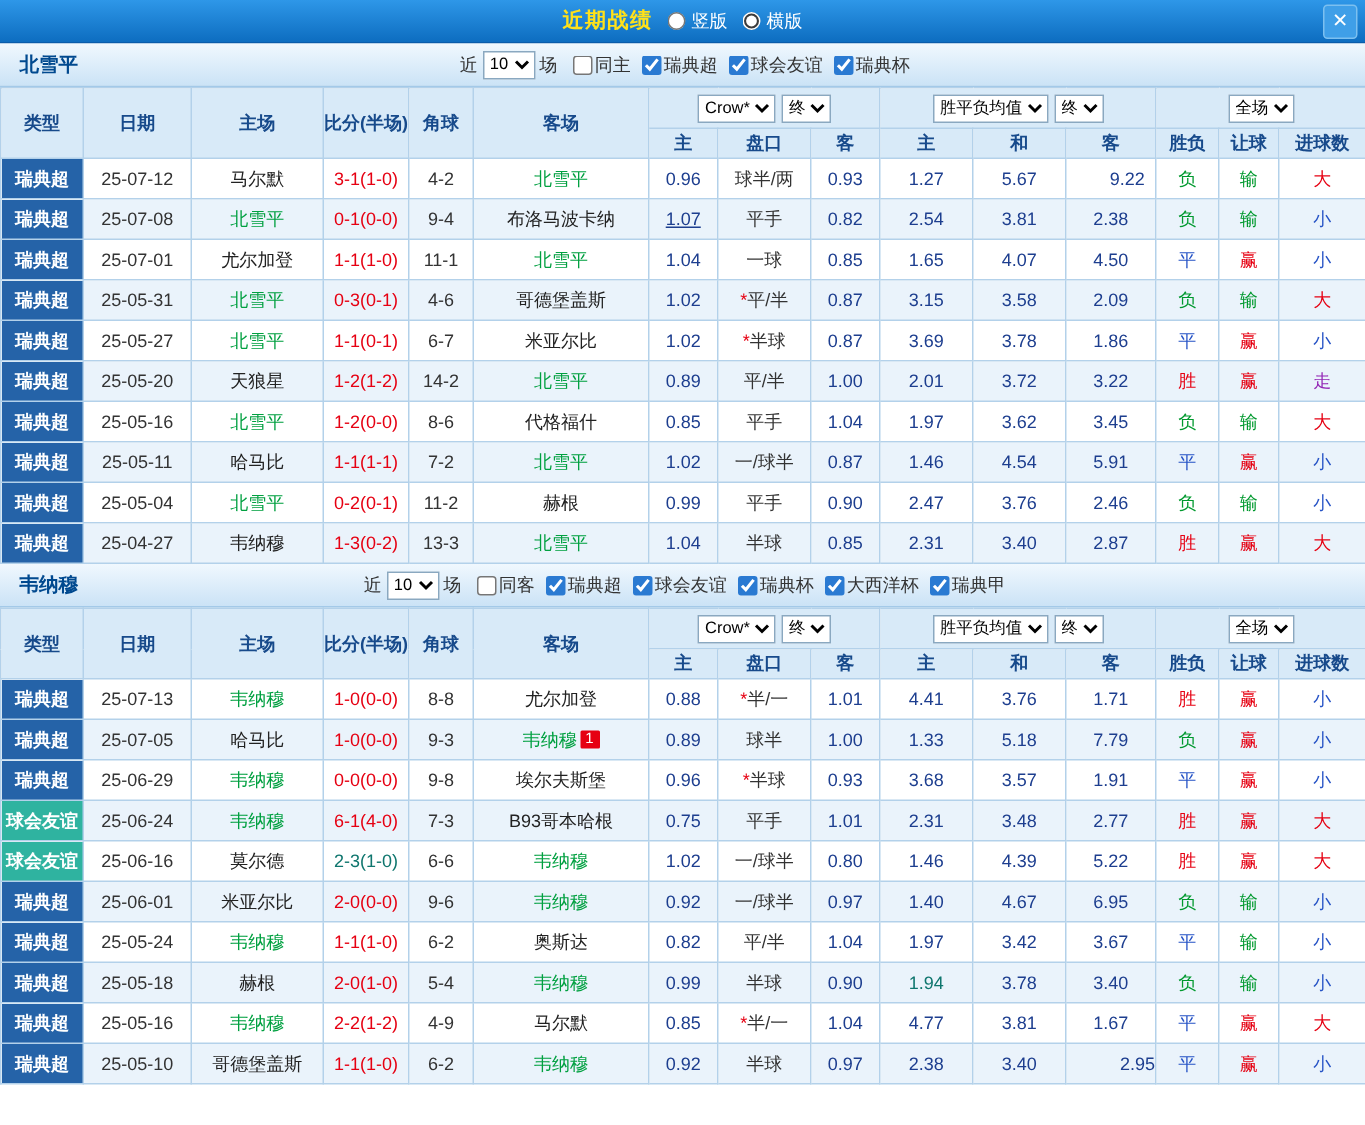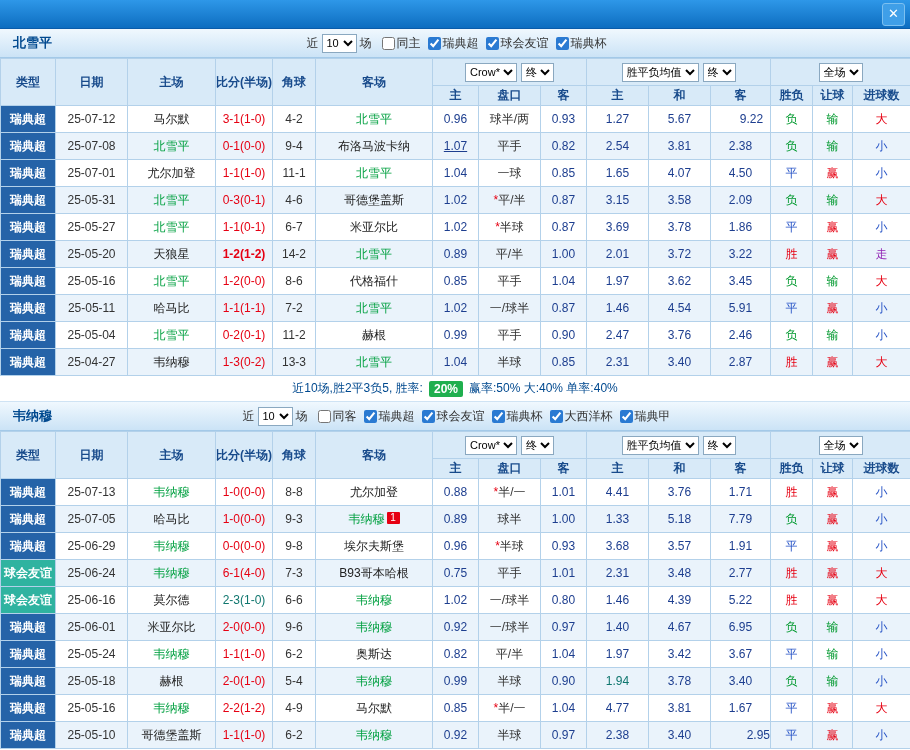--- a/index.html
+++ b/index.html
@@ -37,20 +37,31 @@
   .redbadge{display:inline-block;min-width:11px;height:12px;line-height:12px;font-size:10px;
             color:#fff;margin-left:2px;padding:0 1px;border-radius:1px;vertical-align:2px;}
   .summary{height:25px;display:flex;align-items:center;justify-content:center;font-size:12px;
            color:#00498f;gap:6px;border-bottom:1px solid #cfe3f4;}
   .badge{color:#fff;font-weight:bold;padding:1px 5px;border-radius:2px;}
 </style>
 </head>
 <body>
 
 <div class="topbar">
+  <div class="topbar-center">
+    <span class="title">近期战绩</span>
+    <label class="radio-label">
+      <input type="radio" name="layout" style="">
+      <span>竖版</span>
+    </label>
+    <label class="radio-label">
+      <input type="radio" name="layout" checked="" style="">
+      <span>横版</span>
+    </label>
+  </div>
   <div class="close-btn">✕</div>
 </div>
 
 <div id="sections">
     <div class="section-bar">
       <span class="team-name">北雪平</span>
       <div class="filters">
         <span class="flabel">近</span>
         <select class="fsel"><option>10</option></select>
         <span class="flabel">场</span>
@@ -197,21 +208,21 @@
           <td class="odds" style="color: rgb(29, 62, 143);">3.78</td>
           <td class="odds" style="color: rgb(29, 62, 143);">1.86</td>
           <td class="res" style="color: rgb(38, 83, 198);">平</td>
           <td class="res" style="color: rgb(230, 0, 18);">赢</td>
           <td class="res" style="color: rgb(38, 83, 198);">小</td>
         </tr>
         <tr class="alt">
           <td class="league" style="background: rgb(37, 99, 168);">瑞典超</td>
           <td class="date">25-05-20</td>
           <td class="team">天狼星</td>
-          <td class="score" style="color: rgb(230, 0, 18); font-weight: bold;">1-2(1-2)</td>
+          <td class="score" style="color: rgb(230, 0, 18);">1-2(1-2)</td>
           <td class="corner">14-2</td>
           <td class="team"><span style="color: rgb(0, 160, 64);">北雪平</span></td>
           <td class="odds" style="color: rgb(29, 62, 143);">0.89</td>
           <td class="handicap">平/半</td>
           <td class="odds" style="color: rgb(29, 62, 143);">1.00</td>
           <td class="odds" style="color: rgb(29, 62, 143);">2.01</td>
           <td class="odds" style="color: rgb(29, 62, 143);">3.72</td>
           <td class="odds" style="color: rgb(29, 62, 143);">3.22</td>
           <td class="res" style="color: rgb(230, 0, 18);">胜</td>
           <td class="res" style="color: rgb(230, 0, 18);">赢</td>
@@ -280,25 +291,20 @@
           <td class="odds" style="color: rgb(29, 62, 143);">0.85</td>
           <td class="odds" style="color: rgb(29, 62, 143);">2.31</td>
           <td class="odds" style="color: rgb(29, 62, 143);">3.40</td>
           <td class="odds" style="color: rgb(29, 62, 143);">2.87</td>
           <td class="res" style="color: rgb(230, 0, 18);">胜</td>
           <td class="res" style="color: rgb(230, 0, 18);">赢</td>
           <td class="res" style="color: rgb(230, 0, 18);">大</td>
         </tr>
       </tbody>
     </table>
-    <div class="summary">
-      <span>近10场,胜2平3负5, 胜率:</span>
-      <span class="badge" style="background: rgb(31, 175, 78);">20%</span>
-      <span>赢率:50% 大:40% 单率:40%</span>
-    </div>
     <div class="section-bar">
       <span class="team-name">韦纳穆</span>
       <div class="filters">
         <span class="flabel">近</span>
         <select class="fsel"><option>10</option></select>
         <span class="flabel">场</span>
         <label class="chk">
           <input type="checkbox" style="">
           <span>同客</span>
         </label>

